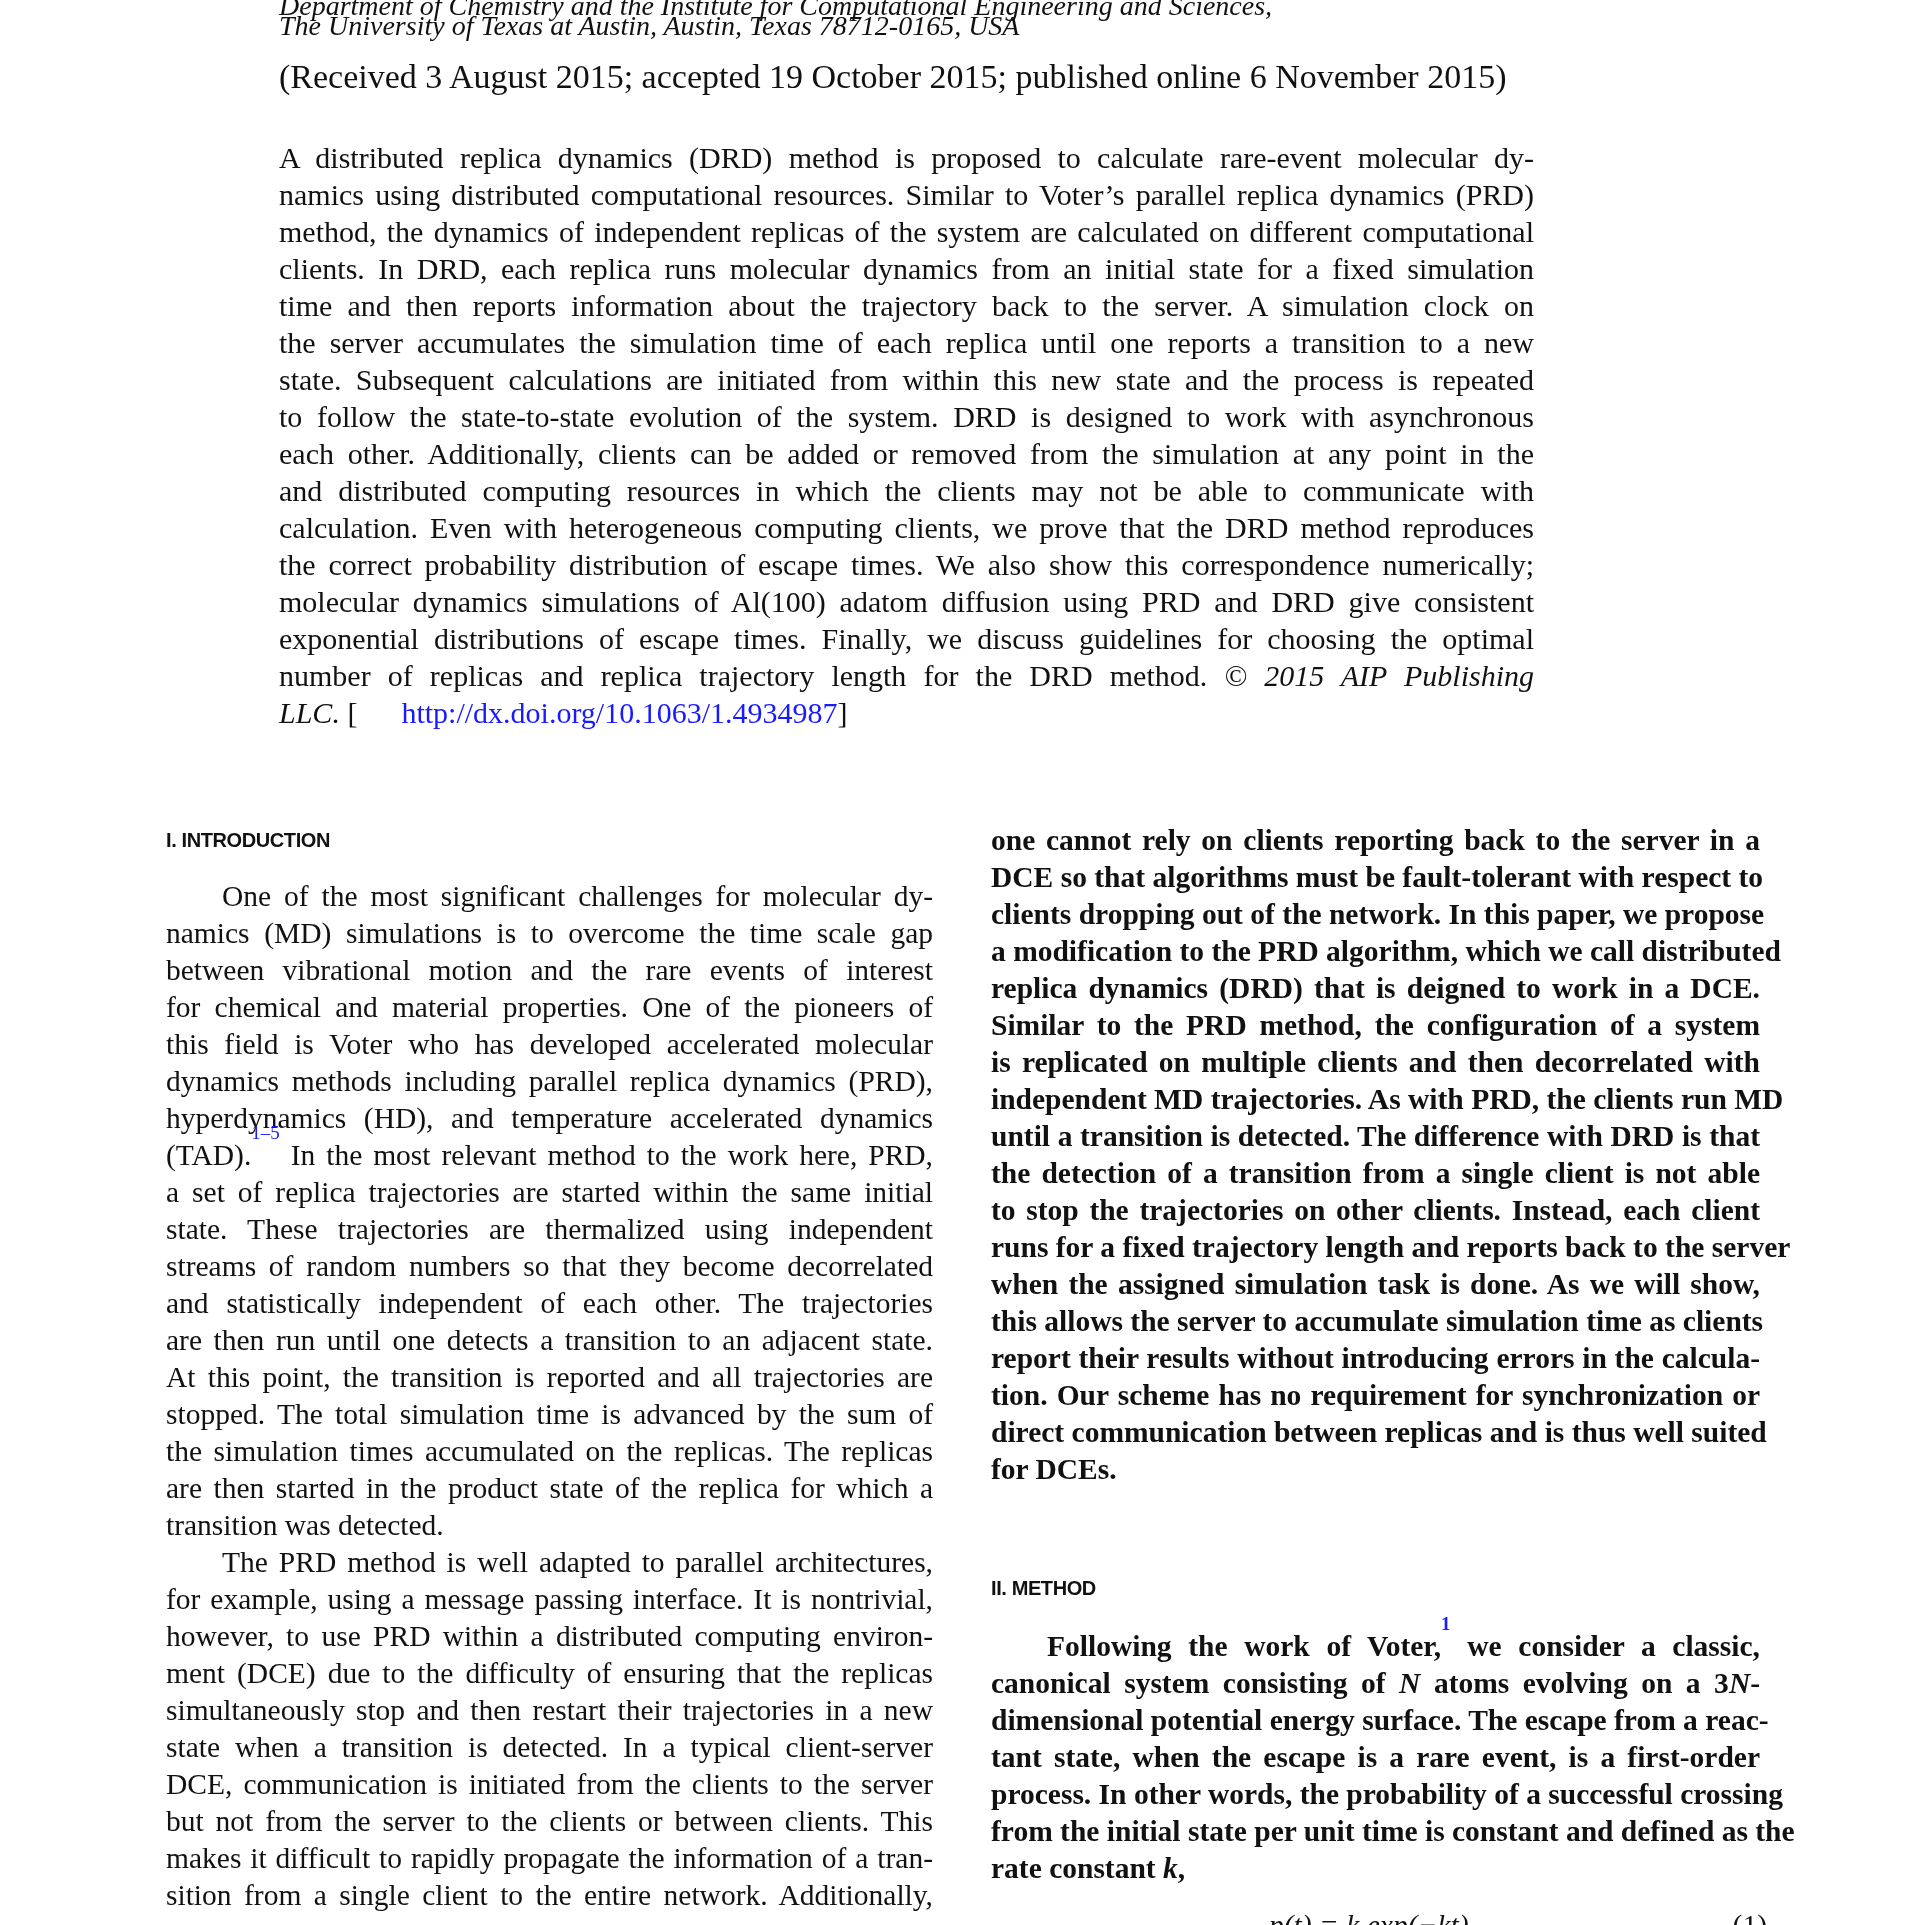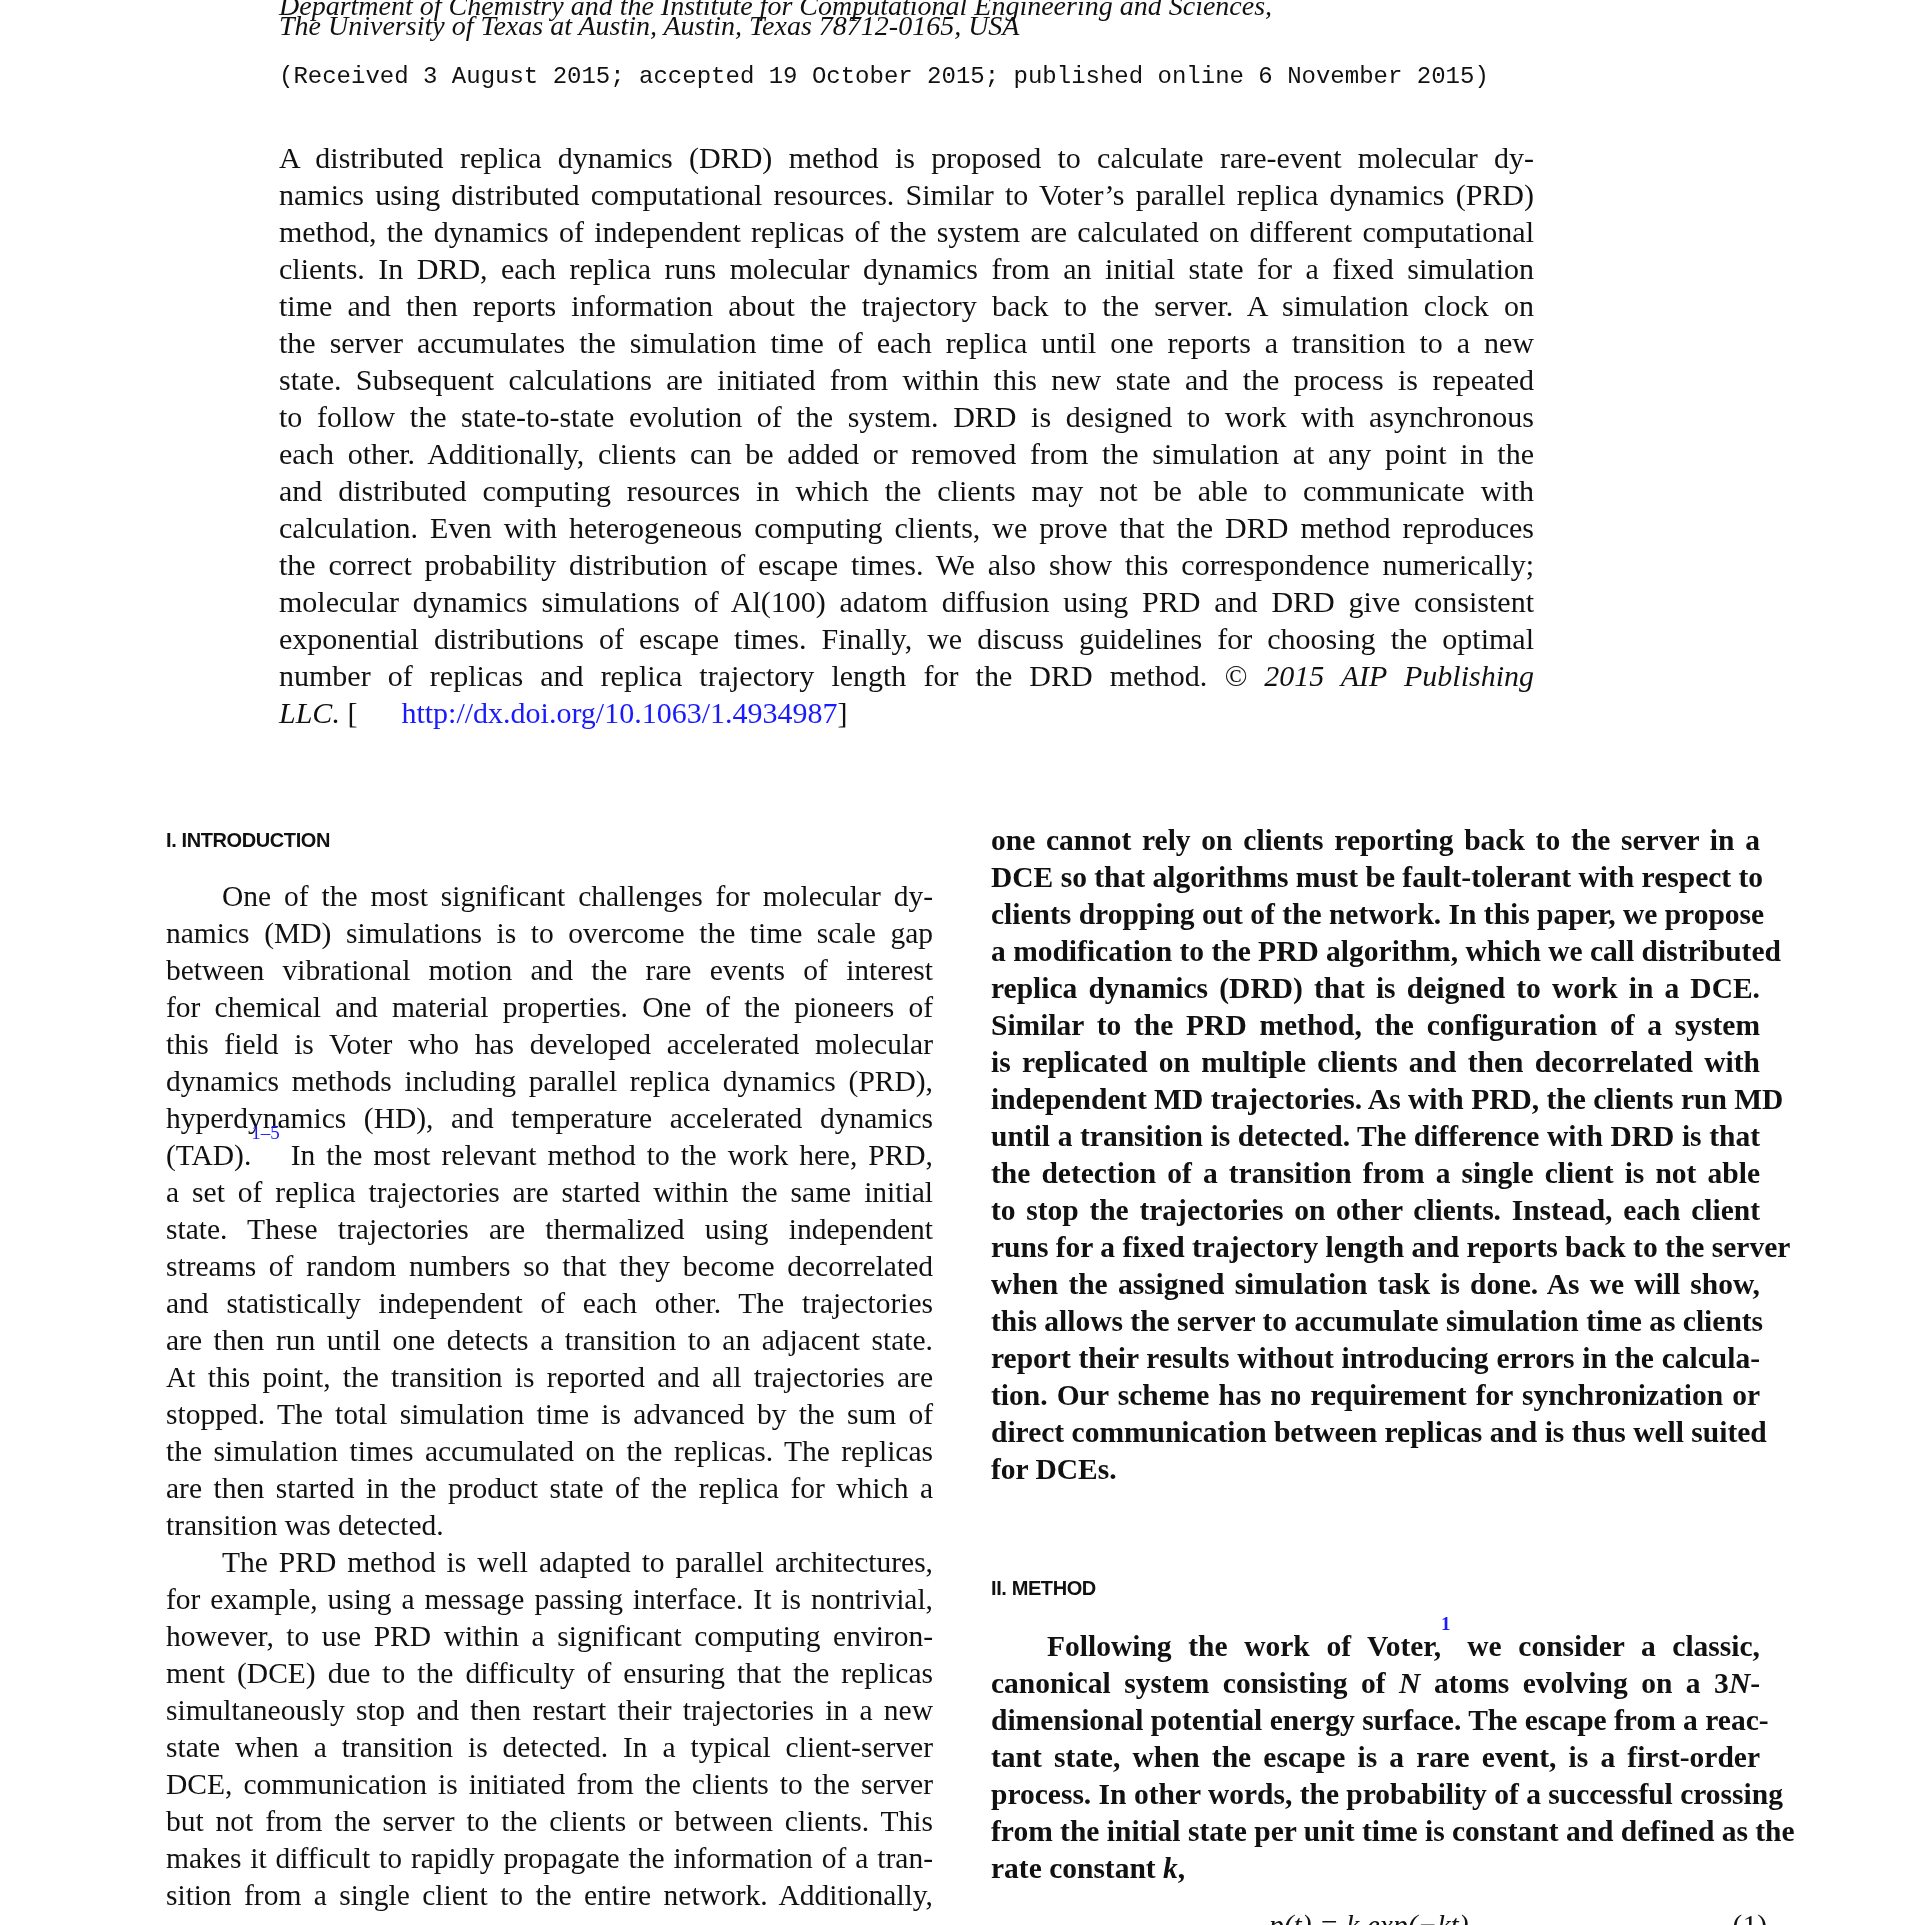--- a/index.html
+++ b/index.html
@@ -1,20 +1,20 @@
 <!DOCTYPE html>
 <html style="font-size:12px"><head>
 <meta charset="utf-8">
 <style>
   html, body { margin:0; padding:0; background:#ffffff; }
   body { width:1926px; height:1926px; position:relative; overflow:hidden;
          font-family:"Liberation Serif", "DejaVu Serif", serif; color:#111; }
   .abs { position:absolute; }
   .aff { left:279px; font-style:italic; font-size:28px; line-height:33px; white-space:nowrap; }
-  .received { left:279px; top:59px; font-size:24px; line-height:36px; white-space:nowrap;font-family:Liberation Mono, monospace; }
+  .received { left:279px; top:59px; font-size:34px; line-height:36px; white-space:nowrap; }
   .abstract { left:279px; top:139px; width:1255px; font-size:30px; line-height:37px;
               text-align:justify; }
   .abstract .line { display:block; text-align:justify; text-align-last:justify; height:37px; white-space:nowrap; overflow:visible; }
   .abstract .line.last { text-align-last:left; }
   .ital { font-style:italic; }
   a.doi { color:#1a1aff; text-decoration:none;margin-left:44px; }
   .heading { font-family:"Liberation Sans", "DejaVu Sans", sans-serif; font-weight:bold;
              font-size:20px; line-height:33px; white-space:nowrap; letter-spacing:-0.4px; }
   .col { font-size:29.5px; line-height:37px; }
   .col .line { display:block; height:37px; text-align:justify; text-align-last:justify; white-space:nowrap; }
@@ -75,21 +75,21 @@
       <span class="line">are then run until one detects a transition to an adjacent state.</span>
       <span class="line">At this point, the transition is reported and all trajectories are</span>
       <span class="line">stopped. The total simulation time is advanced by the sum of</span>
       <span class="line">the simulation times accumulated on the replicas. The replicas</span>
       <span class="line">are then started in the product state of the replica for which a</span>
       <span class="line last">transition was detected.</span>
     </div>
   <div id="intro-p2">
       <span class="line indent">The PRD method is well adapted to parallel architectures,</span>
       <span class="line">for example, using a message passing interface. It is nontrivial,</span>
-      <span class="line">however, to use PRD within a significant computing environ-</span>
+      <span class="line">however, to use PRD within a distributed computing environ-</span>
       <span class="line">ment (DCE) due to the difficulty of ensuring that the replicas</span>
       <span class="line">simultaneously stop and then restart their trajectories in a new</span>
       <span class="line">state when a transition is detected. In a typical client-server</span>
       <span class="line">DCE, communication is initiated from the clients to the server</span>
       <span class="line">but not from the server to the clients or between clients. This</span>
       <span class="line">makes it difficult to rapidly propagate the information of a tran-</span>
       <span class="line">sition from a single client to the entire network. Additionally,</span>
     </div>
 </div>
 

